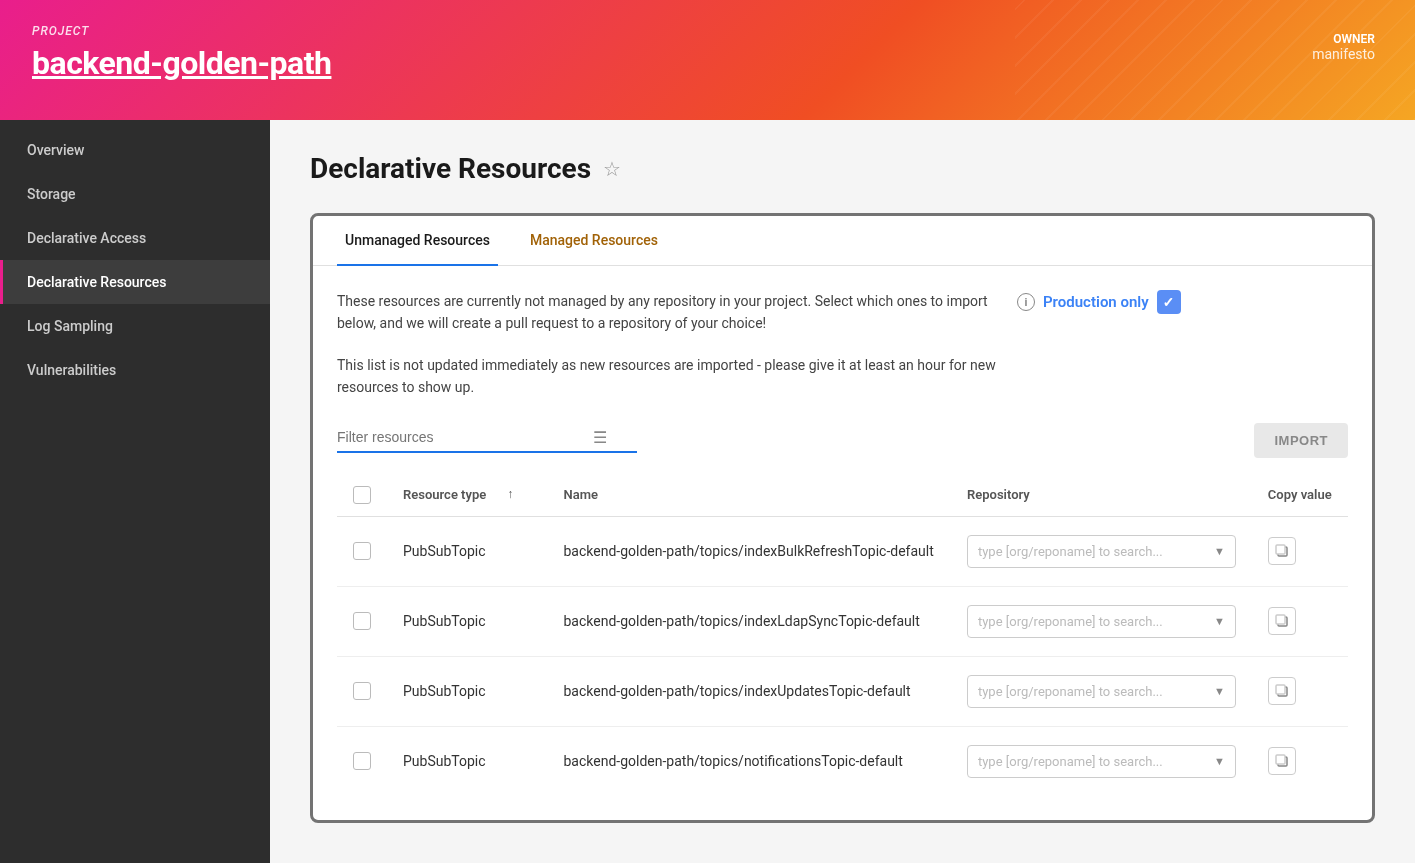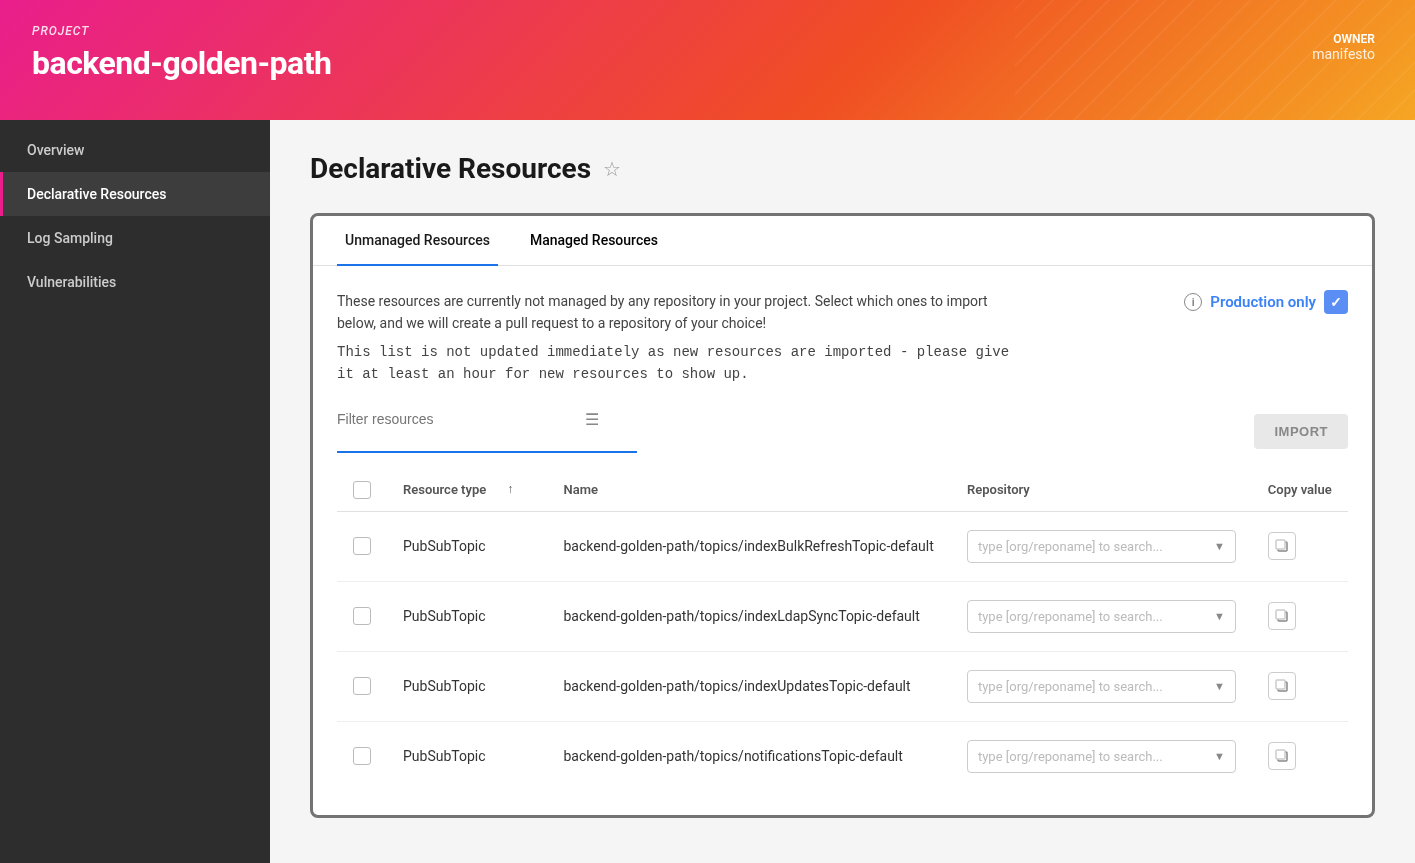--- a/index.html
+++ b/index.html
@@ -33,20 +33,21 @@
       letter-spacing: 1px;
       text-transform: uppercase;
       margin-bottom: 6px;
       font-style: italic;
     }
     .header-title {
       color: #fff;
       font-size: 32px;
       font-weight: 700;
       letter-spacing: -0.5px;
+      text-decoration: underline;
     }
     .header-owner {
       position: absolute;
       right: 40px;
       top: 32px;
       text-align: right;
       color: #fff;
     }
     .header-owner-label {
       font-size: 12px;
@@ -124,39 +125,38 @@
     .tabs {
       display: flex;
       border-bottom: 1px solid #e0e0e0;
       padding: 0 24px;
     }
     .tab {
       padding: 16px 8px;
       margin-right: 24px;
       font-size: 14px;
       font-weight: 500;
-      color: #000000;
+      color: #a16207;
       cursor: pointer;
       border-bottom: 2px solid transparent;
       margin-bottom: -1px;
     }
     .tab.active {
       color: #1a1a1a;
       border-bottom: 2px solid #1a73e8;
     }
 
     
     .content-area {
       padding: 24px;
     }
 
     
     .desc-row {
       display: flex;
-      justify-content: space-between;
       align-items: flex-start;
       margin-bottom: 24px;
     }
     .description {
       font-size: 14px;
       color: #444;
       line-height: 1.6;
       max-width: 680px;
     }
     .production-only {
@@ -204,23 +204,23 @@
     .filter-row {
       display: flex;
       align-items: center;
       justify-content: space-between;
       margin-bottom: 16px;
     }
     .filter-input-wrap {
       display: flex;
       align-items: center;
       border-bottom: 2px solid #1a73e8;
-      padding-bottom: 22px;
+      padding-bottom: 4px;
       width: 300px;
-      gap: 8px;
+      gap: 16px;
     }
     .filter-input {
       border: none;
       outline: none;
       font-size: 14px;
       color: #555;
       width: 240px;
       background: transparent;
     }
     .filter-icon {
@@ -324,20 +324,26 @@
     <div class="header-owner-value">manifesto</div>
   </div>
 </div>
 
 <div class="layout">
 
   <nav class="sidebar">
     <div class="sidebar-item normal">
       <span>Overview</span>
     </div>
+    <div class="sidebar-item normal">
+      <span>Storage</span>
+    </div>
+    <div class="sidebar-item normal">
+      <span>Declarative Access</span>
+    </div>
     <div class="sidebar-item active">
       <span>Declarative Resources</span>
     </div>
     <div class="sidebar-item normal">
       <span>Log Sampling</span>
     </div>
     <div class="sidebar-item normal">
       <span>Vulnerabilities</span>
     </div>
   </nav>
@@ -358,21 +364,21 @@
         <div class="tab">
           <span>Managed Resources</span>
         </div>
       </div>
 
       <div class="content-area">
 
         <div class="desc-row">
           <div class="description">
             <p>These resources are currently not managed by any repository in your project. Select which ones to import below, and we will create a pull request to a repository of your choice!</p>
-            <p style="margin-top:6px;font-family:Liberation Mono, monospace;">This list is not updated immediately as new resources are imported - please give it at least an hour for new resources to show up.</p>
+            <p style="margin-top:19px;">This list is not updated immediately as new resources are imported - please give it at least an hour for new resources to show up.</p>
           </div>
           <div class="production-only">
             <div class="info-icon">i</div>
             <span class="production-label">Production only</span>
             <div class="checkbox-checked"></div>
           </div>
         </div>
 
         <div class="filter-row">
           <div class="filter-input-wrap">

